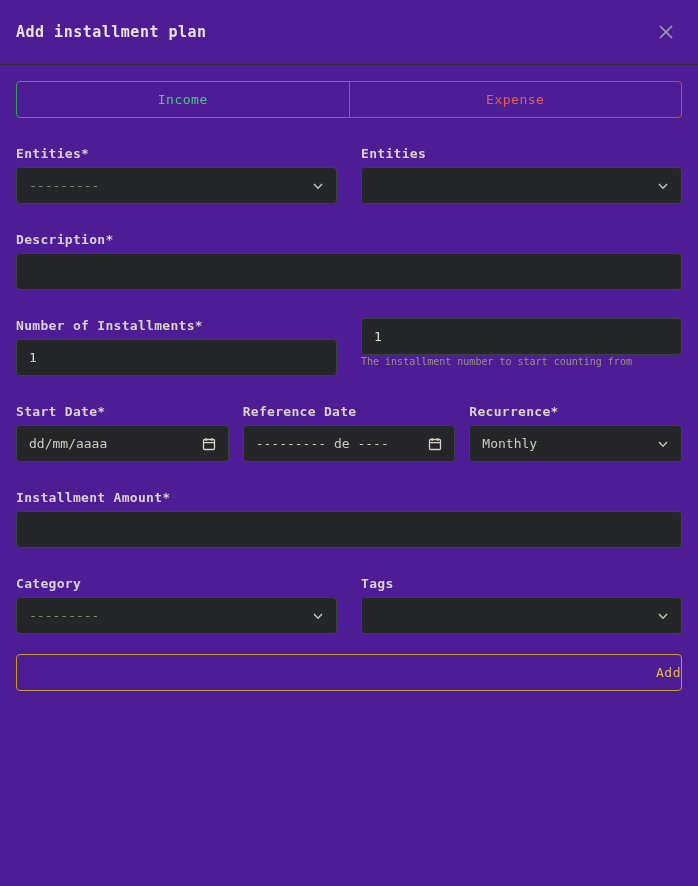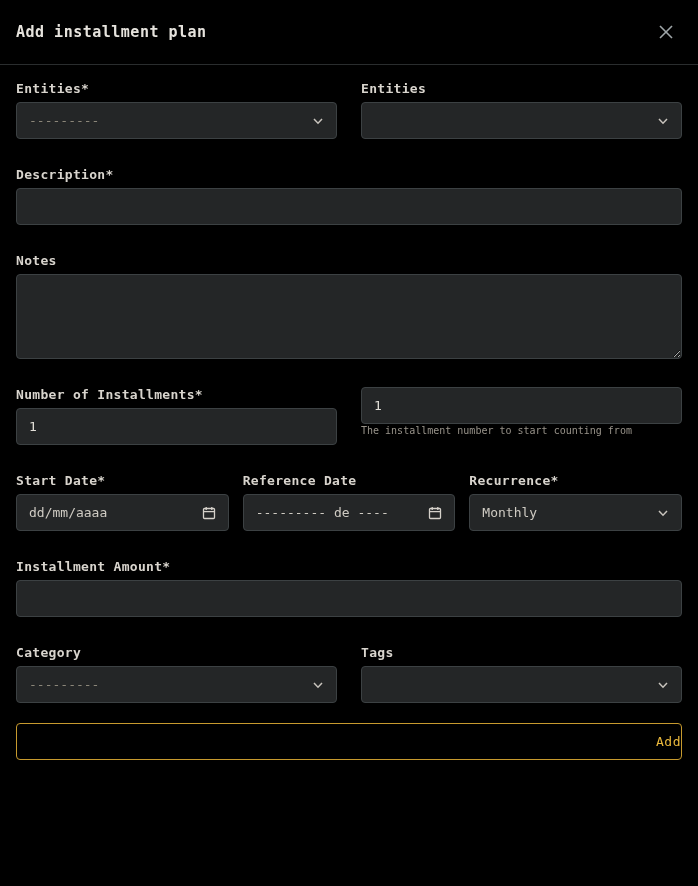--- a/index.html
+++ b/index.html
@@ -3,21 +3,21 @@
 <meta charset="utf-8">
 <style>
   * { box-sizing: border-box; margin: 0; padding: 0; }
   html,body { background:#151617; }
   body {
     font-family: "DejaVu Sans Mono", "Liberation Mono", monospace;
     width: 698px; height: 886px;
   }
   .modal {
     width: 698px; height: 886px;
-    background: #000000;
+    background: #4c1d95;
     color: #d8d4cd;
     display: flex; flex-direction: column;
     overflow: hidden;
   }
   
   .modal-header {
     display:flex; align-items:center; justify-content:space-between;
     padding: 18px 18px 18px 16px;
     border-bottom: 1px solid #2a2d2e;
   }
@@ -136,20 +136,24 @@
           <line x1="3" y1="3" x2="15" y2="15" stroke="#9fa6a8" stroke-width="1.6"></line>
           <line x1="15" y1="3" x2="3" y2="15" stroke="#9fa6a8" stroke-width="1.6"></line>
         </svg>
       </span>
     </button>
   </div>
 
   <div class="modal-body">
 
     
+    <div class="type-toggle">
+      <button class="toggle-btn toggle-income">Income</button>
+      <button class="toggle-btn toggle-expense">Expense</button>
+    </div>
 
     
     <div class="row-2">
       <div class="field">
         <label class="field-label">Entities*</label>
         <div class="control">
           <span class="value dim">---------</span>
           <span class="chevron">
             <svg width="12" height="12" viewBox="0 0 12 12">
                 <polyline points="2,4 6,8.2 10,4" fill="none" stroke="#c8c4bd" stroke-width="1.5"></polyline>
@@ -170,24 +174,20 @@
       </div>
     </div>
 
     
     <div class="field block">
       <label class="field-label">Description*</label>
       <input class="text-input" type="text" value="" style="">
     </div>
 
     
-    <div class="field block">
-      <label class="field-label">Notes</label>
-      <textarea class="notes-area" style=""></textarea>
-    </div>
 
     
     <div class="row-2">
       <div class="field">
         <label class="field-label">Number of Installments*</label>
         <input class="text-input" type="text" value="1" style="">
       </div>
       <div class="field">
         <input class="text-input" type="text" value="1" style="">
         <div class="help-text">The installment number to start counting from</div>

